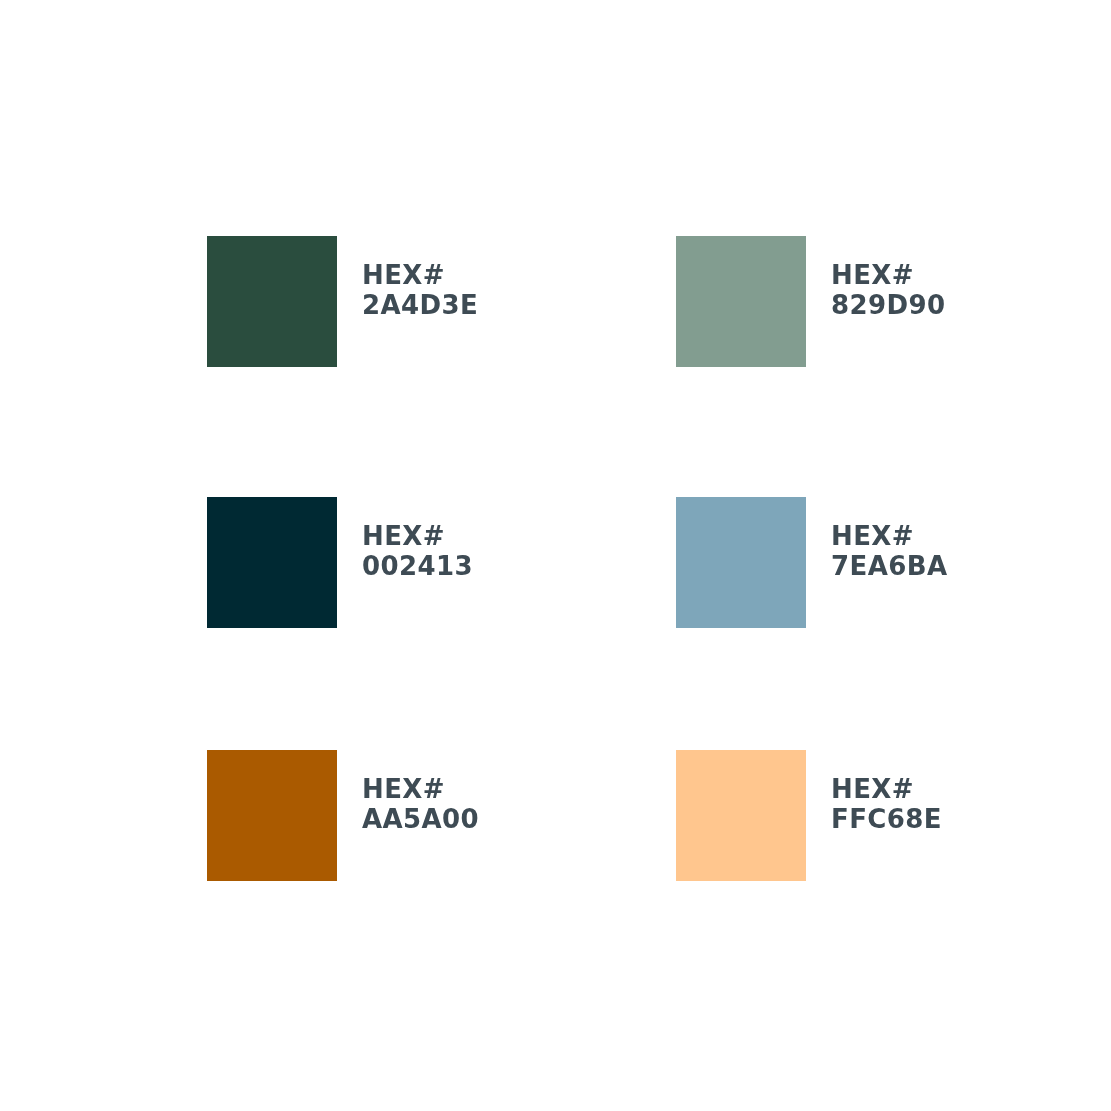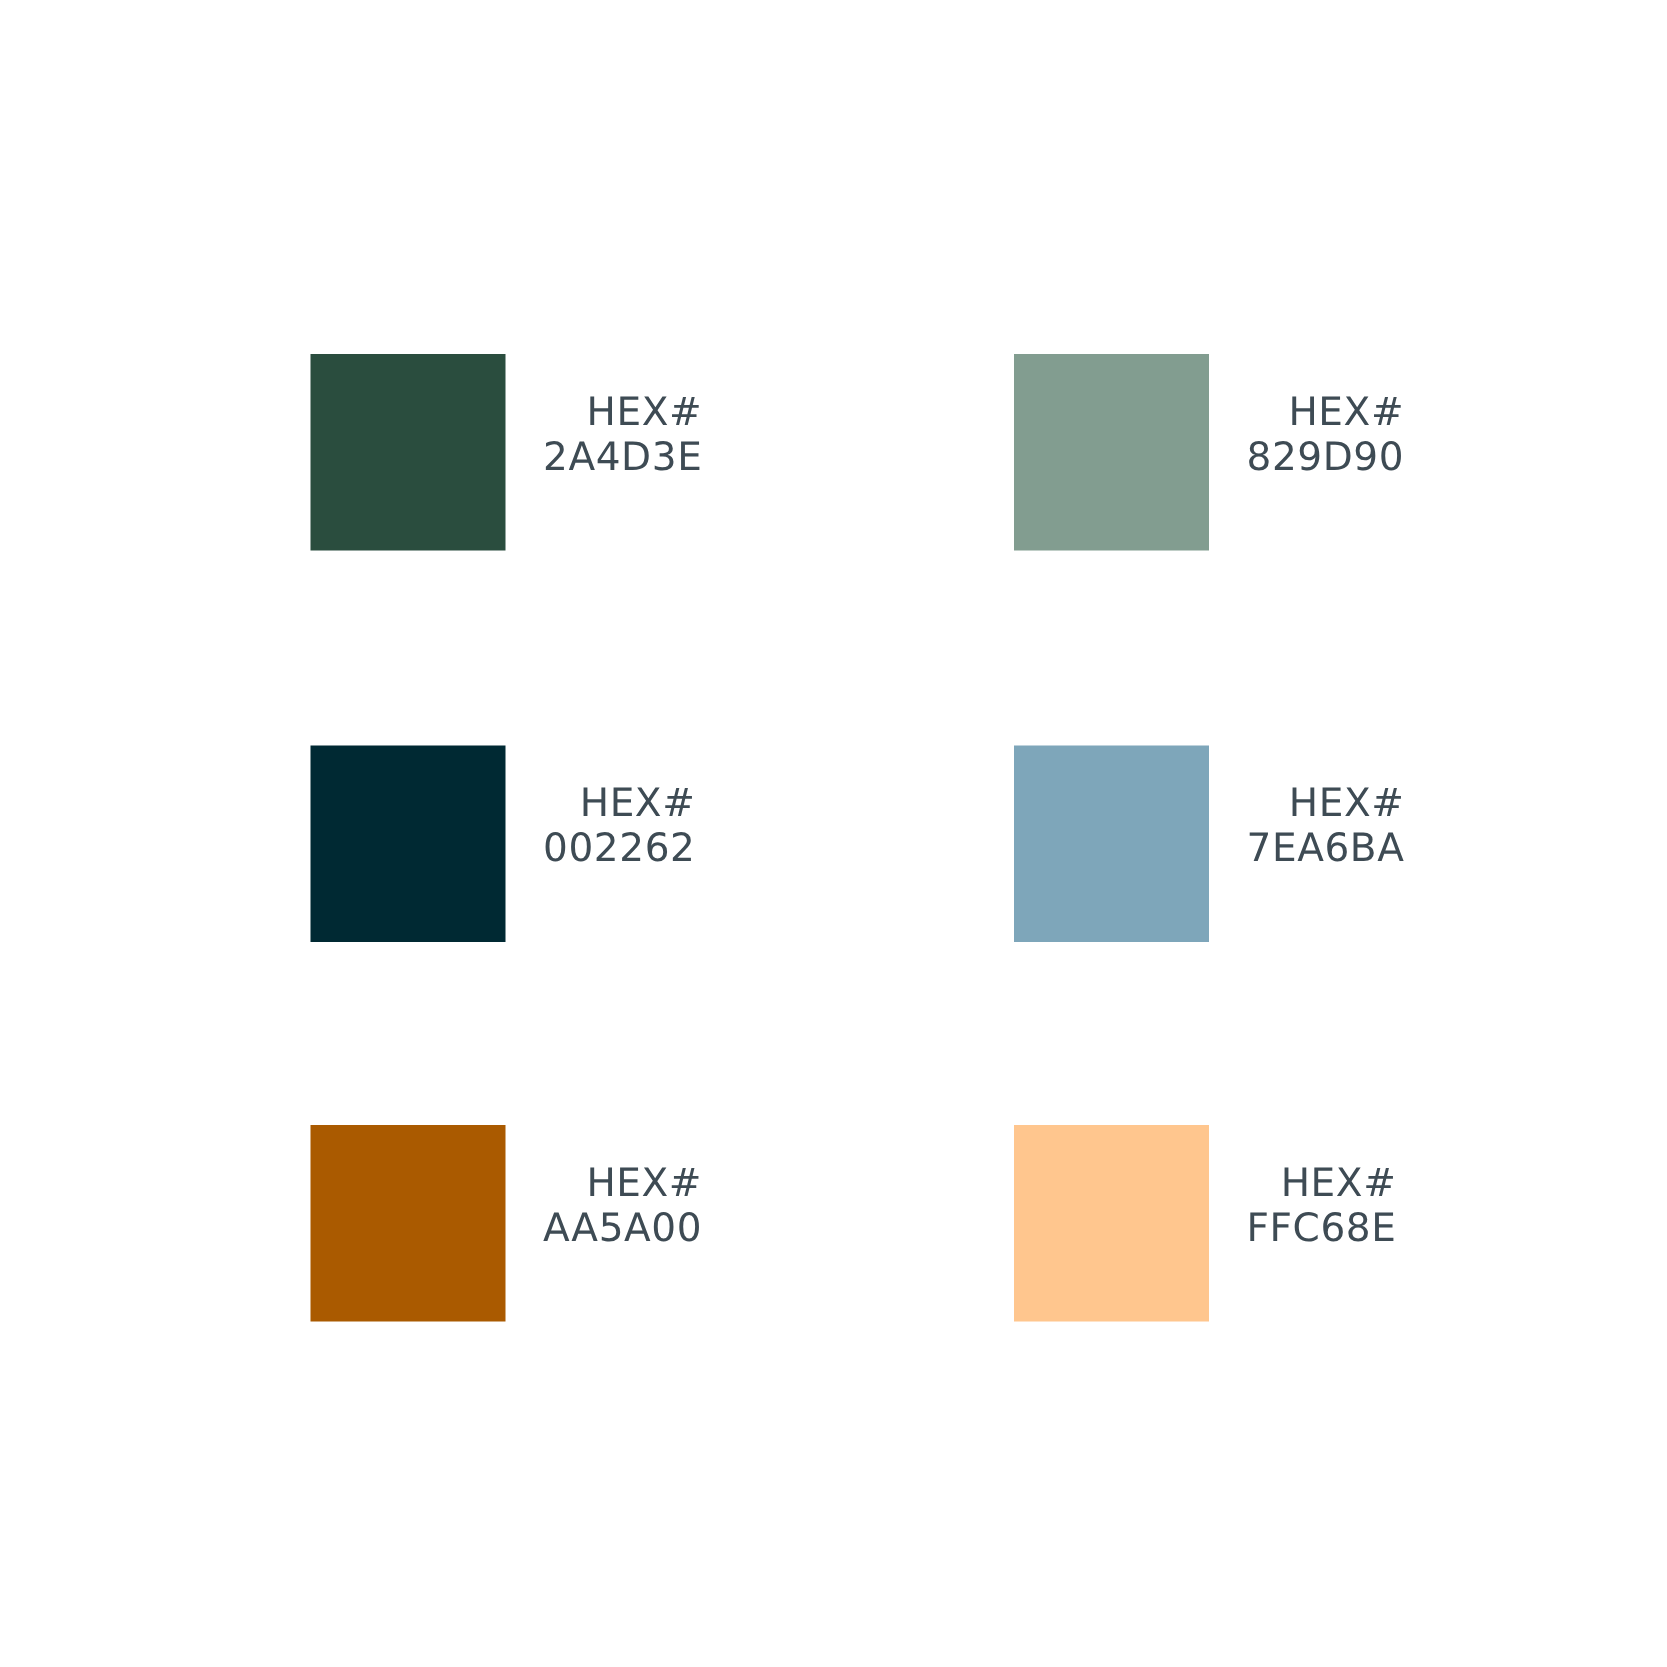--- a/index.html
+++ b/index.html
@@ -40,22 +40,21 @@
 
   .swatch-label {
     margin-left: 25px;
     
     margin-top: 24px;
     font-size: 26px;
     line-height: 30px;
     letter-spacing: 0.4px;
     color: #3E4B54;
     white-space: nowrap;
-    font-weight: 400;
-    text-align: right;
+    font-weight: 700;
   }
 
   .swatch-label .hex-prefix,
   .swatch-label .hex-value {
     display: block;
   }
 
   
   .col-1 { left: 207px; }
   .col-2 { left: 676px; }
@@ -81,21 +80,21 @@
     <div class="swatch-label" style="color: rgb(62, 75, 84);">
       <span class="hex-prefix">HEX#</span>
       <span class="hex-value">829D90</span>
     </div>
   </div>
 
   <div class="swatch-item col-1 row-2">
     <div class="swatch-chip" style="background-color: rgb(0, 41, 51);"></div>
     <div class="swatch-label" style="color: rgb(62, 75, 84);">
       <span class="hex-prefix">HEX#</span>
-      <span class="hex-value">002262</span>
+      <span class="hex-value">002413</span>
     </div>
   </div>
 
   <div class="swatch-item col-2 row-2">
     <div class="swatch-chip" style="background-color: rgb(126, 166, 186);"></div>
     <div class="swatch-label" style="color: rgb(62, 75, 84);">
       <span class="hex-prefix">HEX#</span>
       <span class="hex-value">7EA6BA</span>
     </div>
   </div>

